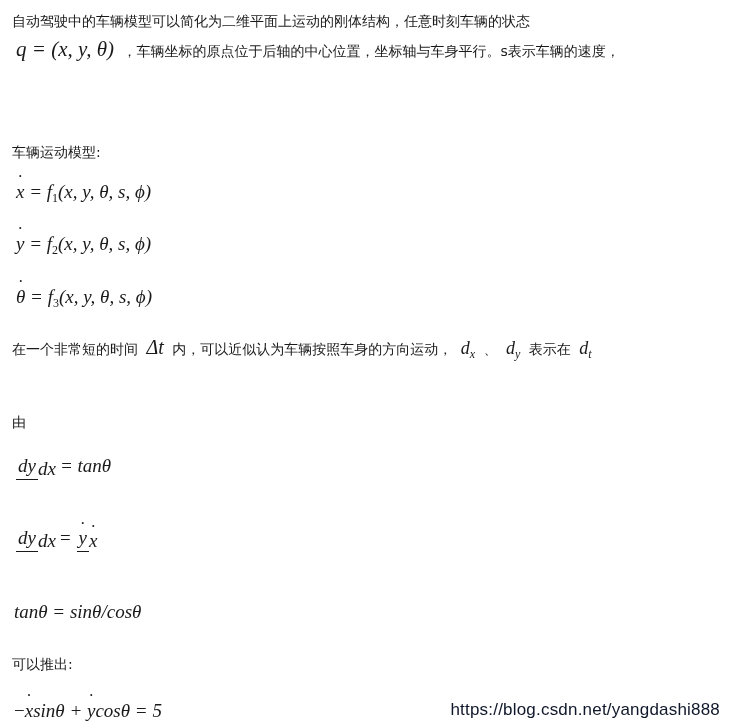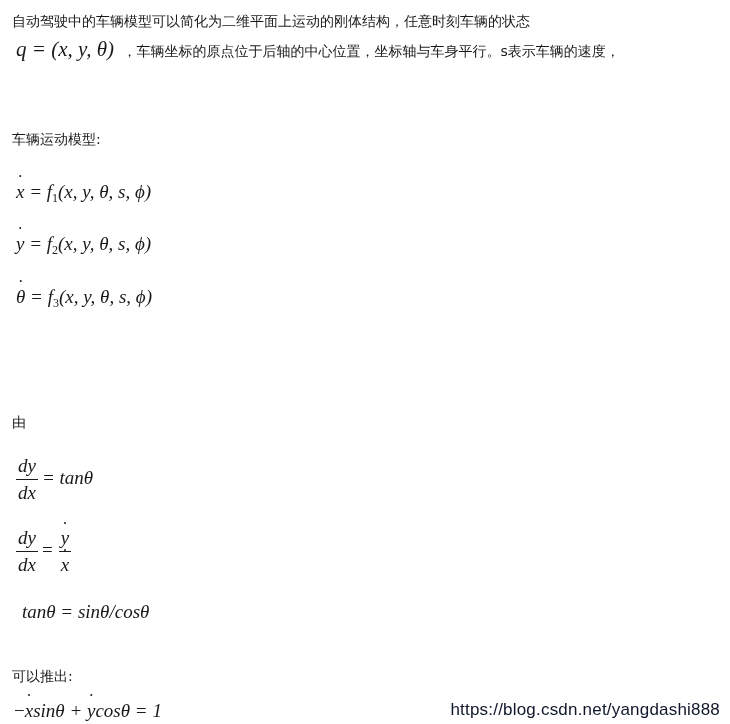--- a/index.html
+++ b/index.html
@@ -24,21 +24,21 @@
   .m-inline { font-size: 18px; padding: 0 4px; }
   .eq { position: absolute; left: 4px; }
   .dot { position: relative; display: inline-block; }
   .dot::before {
     content: "˙"; position: absolute; left: 50%; top: -9px;
     transform: translateX(-50%); font-style: normal; font-size: 18px;
   }
   sub { font-size: 12px; font-style: normal; vertical-align: -4px; }
   .sub-it { font-style: italic; }
   .frac {
-    display: inline-flex; flex-direction: column; align-items: center;
+    display: inline-flex; flex-direction: row; align-items: center;
     vertical-align: middle; margin-right: 4px;
   }
   .frac .num { border-bottom: 1.3px solid #1a1a1a; padding: 0 2px 2px 2px; line-height: 22px; }
   .frac .den { padding-top: 2px; line-height: 22px; }
   .watermark {
     position: absolute; right: 10px; bottom: 4px;
     font-family: "Liberation Sans", sans-serif; font-size: 17px;
     color: #0f172a; letter-spacing: 0.2px;
   }
 </style>
@@ -48,33 +48,43 @@
 <div class="doc">
 
   <div class="para p1">
     <div>自动驾驶中的车辆模型可以简化为二维平面上运动的刚体结构，任意时刻车辆的状态</div>
     <div style="margin-top:2px;">
       <span class="math m-inline" style="font-size:21px;padding-left:4px;">q = (x, y, θ)</span>
       <span>，车辆坐标的原点位于后轴的中心位置，坐标轴与车身平行。s表示车辆的速度，</span>
     </div>
   </div>
 
-  <div class="heading" style="top:131px;text-align:right;">车辆运动模型:</div>
+  <div class="heading" style="top:144px;text-align:right;">车辆运动模型:</div>
 
   <div class="eq math" style="top:181px;">
     <span class="dot">x</span><span> = f</span><sub>1</sub><span>(x, y, θ, s, ϕ)</span>
   </div>
   <div class="eq math" style="top:233px;">
     <span class="dot">y</span><span> = f</span><sub>2</sub><span>(x, y, θ, s, ϕ)</span>
   </div>
   <div class="eq math" style="top:286px;">
     <span class="dot">θ</span><span> = f</span><sub>3</sub><span>(x, y, θ, s, ϕ)</span>
   </div>
 
   <div class="para" style="position:absolute;top:334px;left:0;width:710px;">
+    <div>
+      <span>在一个非常短的时间</span>
+      <span class="math m-inline" style="font-size:20px;">Δt</span>
+      <span>内，可以近似认为车辆按照车身的方向运动，</span>
+      <span class="math m-inline"><span>d</span><sub class="sub-it">x</sub></span>
+      <span>、</span>
+      <span class="math m-inline"><span>d</span><sub class="sub-it">y</sub></span>
+      <span>表示在</span>
+      <span class="math m-inline"><span>d</span><sub class="sub-it">t</sub></span>
+    </div>
   </div>
 
   <div class="heading" style="top:414px;">由</div>
 
   <div class="eq math" style="top:455px;">
     <span class="frac">
       <span class="num">dy</span>
       <span class="den">dx</span>
     </span><span>= tanθ</span>
   </div>
@@ -82,22 +92,22 @@
   <div class="eq math" style="top:527px;">
     <span class="frac">
       <span class="num">dy</span>
       <span class="den">dx</span>
     </span><span class="up" style="margin-right:6px;">=</span><span class="frac">
       <span class="num"><span class="dot">y</span></span>
       <span class="den"><span class="dot">x</span></span>
     </span>
   </div>
 
-  <div class="eq math" style="top:601px;left:10px;text-align:center;">tanθ = sinθ/cosθ</div>
+  <div class="eq math" style="top:601px;left:2px;text-align:center;">tanθ = sinθ/cosθ</div>
 
-  <div class="heading" style="top:656px;margin-top:12px;">可以推出:</div>
+  <div class="heading" style="top:656px;">可以推出:</div>
 
   <div class="eq math" style="top:700px;left:2px;">
-    <span class="up">−</span><span class="dot">x</span><span>sinθ + </span><span class="dot">y</span><span>cosθ = 1</span>
+    <span class="up">−</span><span class="dot">x</span><span>sinθ + </span><span class="dot">y</span><span>cosθ = 5</span>
   </div>
 </div>
 
 <div class="watermark">https://blog.csdn.net/yangdashi888</div>
 
 </body></html>

